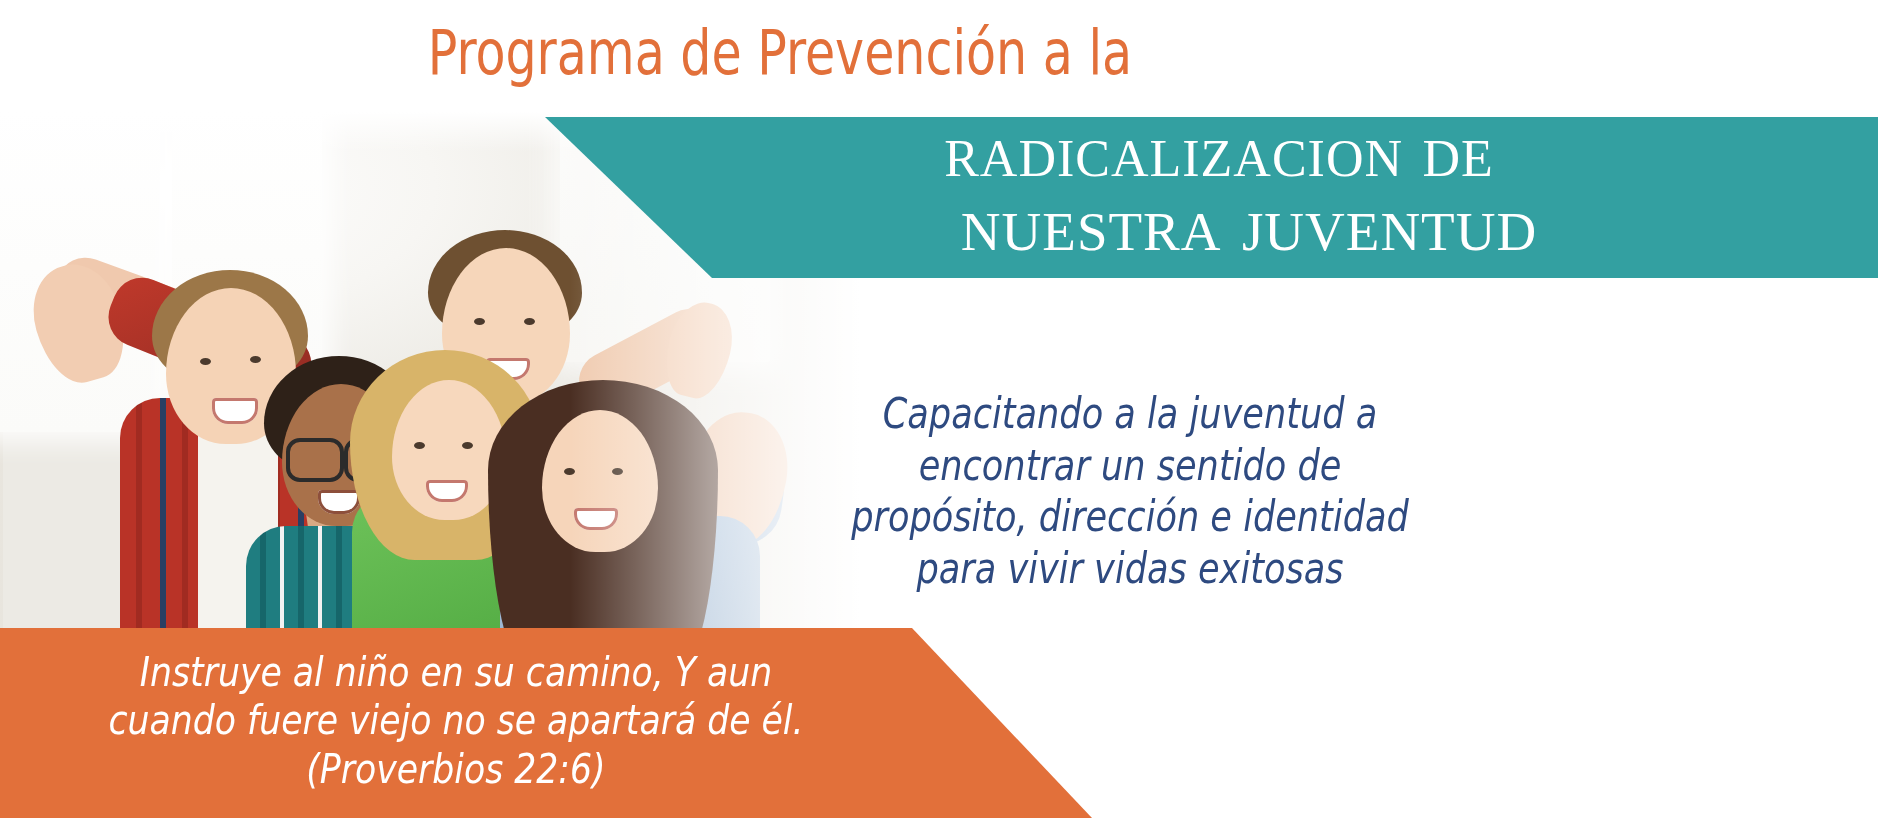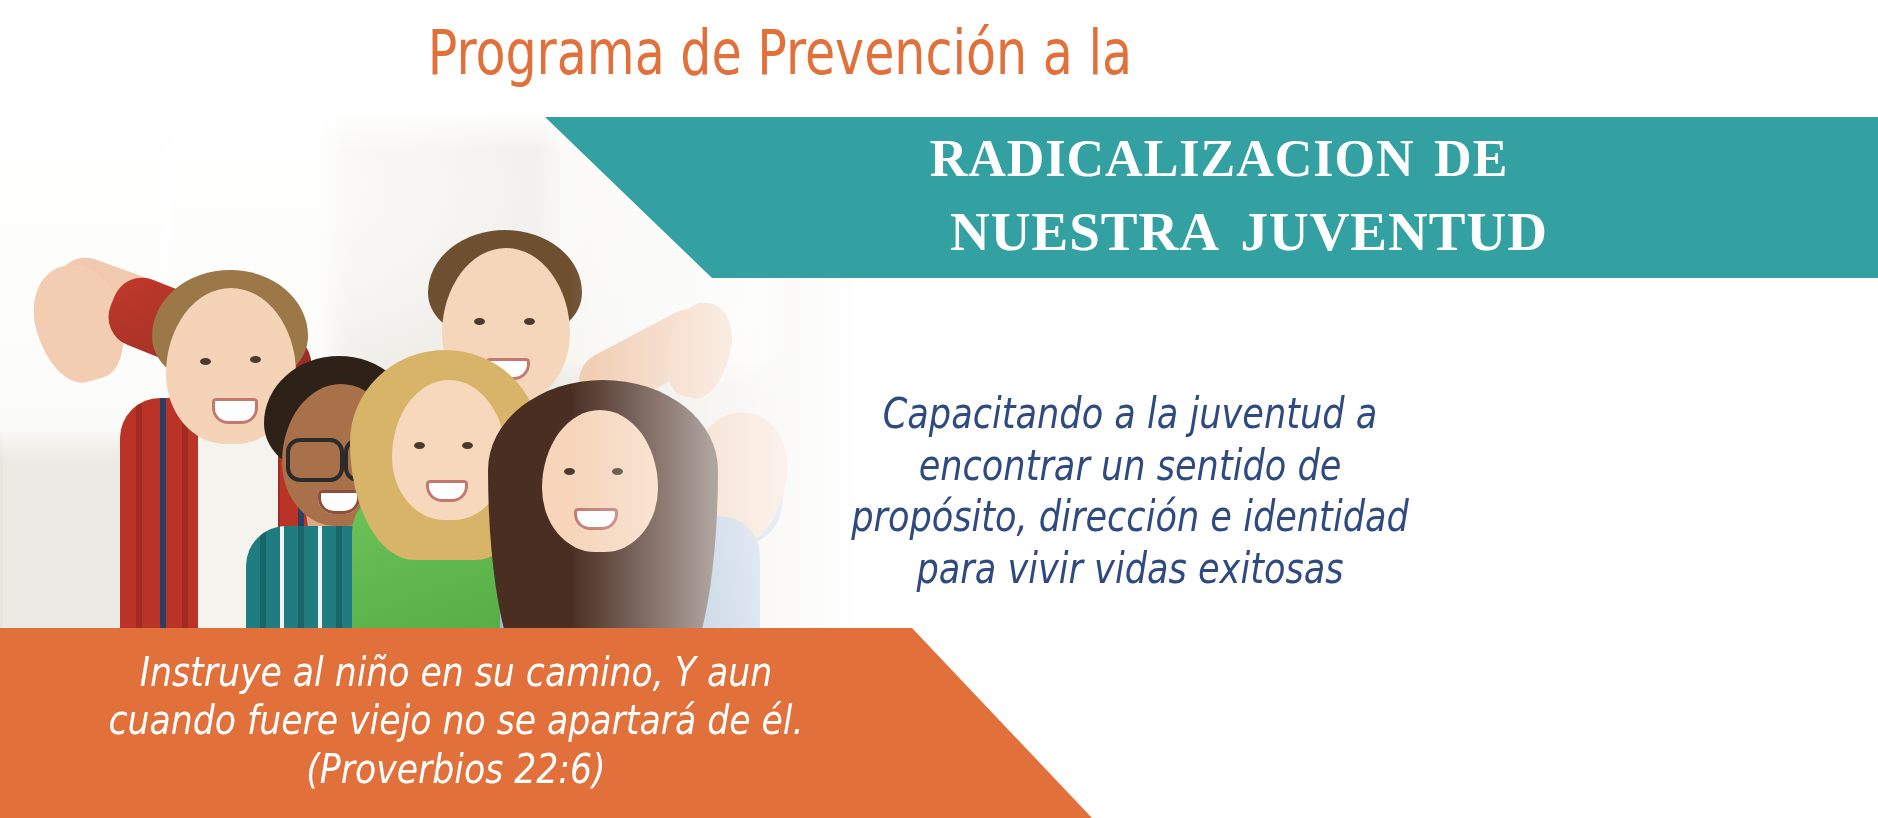--- a/index.html
+++ b/index.html
@@ -89,21 +89,21 @@
     clip-path: polygon(545px 0, 1878px 0, 1878px 161px, 712px 161px);
   }
   .teal-text {
     position: absolute;
     left: 560px;
     top: 116px;
     width: 1318px;
     text-align: center;
     color: #ffffff;
     font-family: "Liberation Serif", "DejaVu Serif", serif;
-    font-weight: 700;
+    font-weight: 400;
     letter-spacing: 1px;
     line-height: 0.96;
     z-index: 5;
     pointer-events: none;
   }
   .teal-line {
     display: block;
     font-size: 74px;
     font-variant: small-caps;
     text-transform: lowercase;

